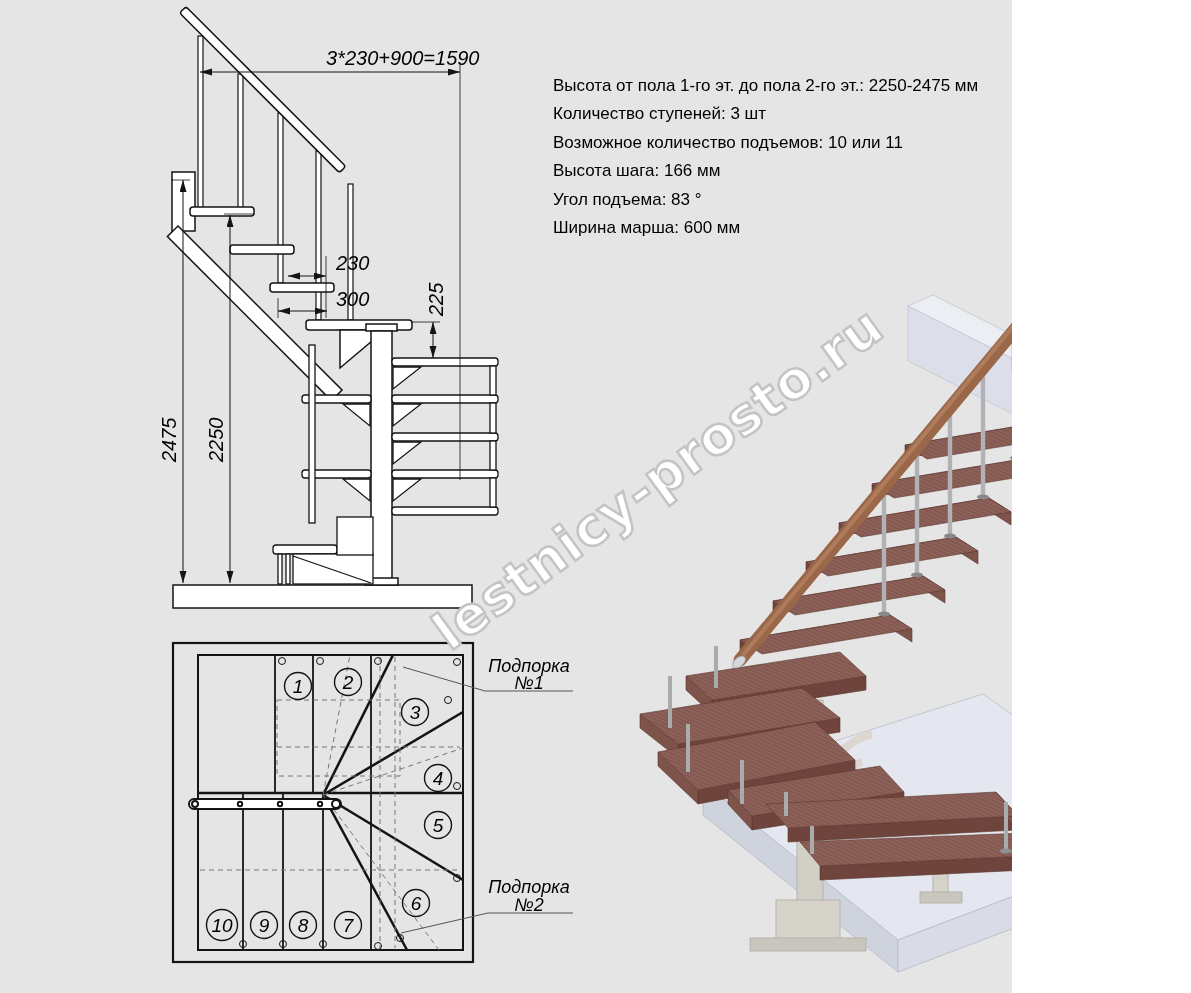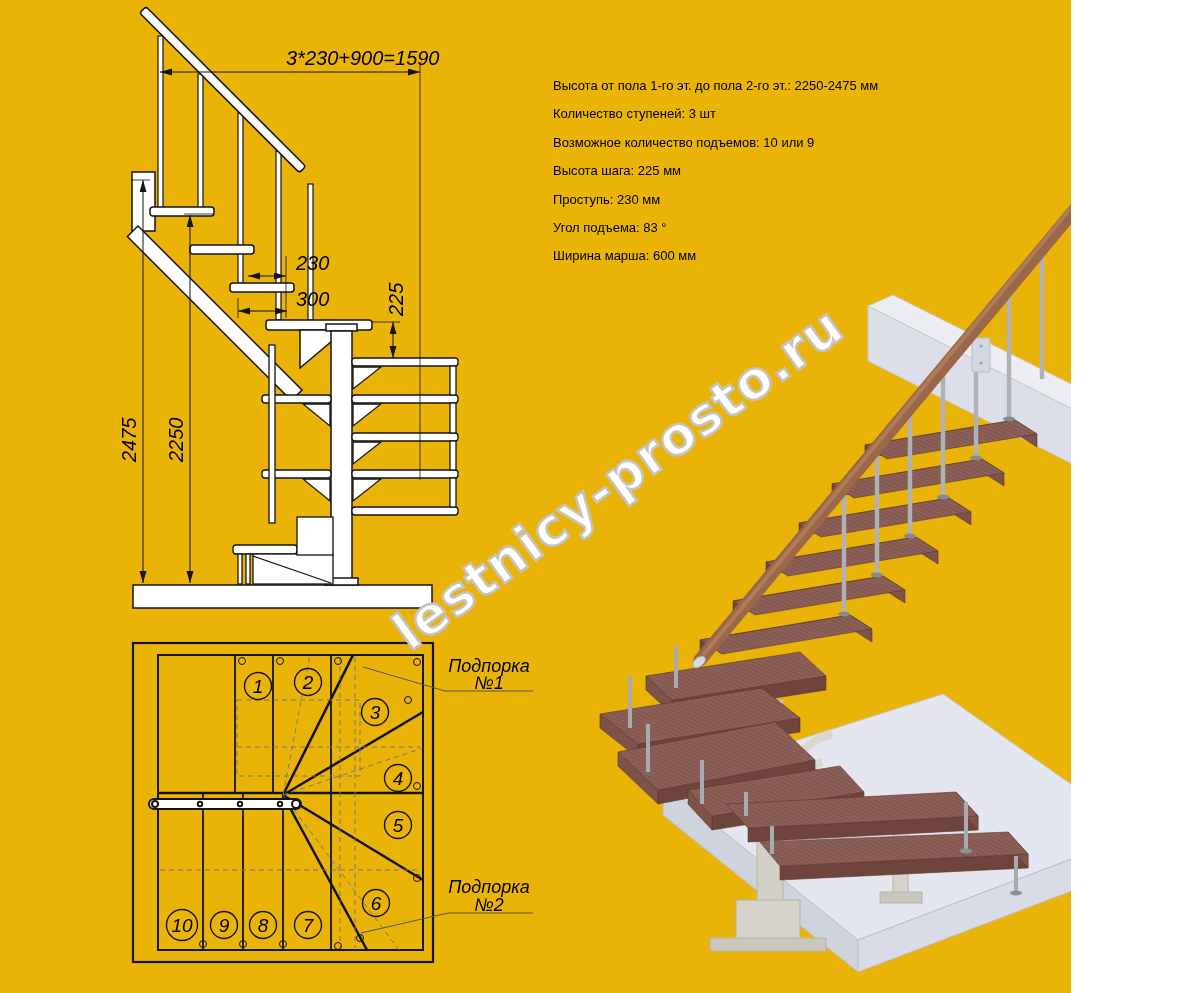--- a/index.html
+++ b/index.html
@@ -1,20 +1,20 @@
 <!DOCTYPE html>
 <html><head>
 <meta charset="utf-8">
 <style>
   html,body{margin:0;padding:0;background:#ffffff;}
-  .stage{position:relative;width:1071px;height:993px;background:#eab308;overflow:hidden;
-         font-family:"Liberation Sans", sans-serif;}
+  .stage{position:relative;width:972px;height:993px;background:#e5e5e5;overflow:hidden;
+         font-family:"Liberation Sans", sans-serif;padding-left:40px;}
   svg text{user-select:none;}
   .specs{position:absolute;left:553px;top:72px;width:630px;color:#000;
-         font-size:13px;line-height:28.4px;white-space:nowrap;}
+         font-size:17px;line-height:28.4px;white-space:nowrap;}
 </style>
 </head>
 <body>
 
 <div class="stage">
 
 <svg width="1191" height="993" viewBox="0 0 1191 993">
   <defs>
     <marker id="arr" orient="auto-start-reverse" markerWidth="14" markerHeight="9" refX="12" refY="3.5">
       <path d="M0,0 L12,3.5 L0,7 Z" fill="#141414"></path>
@@ -364,20 +364,19 @@
 
   <g>
     <text transform="translate(410,652) rotate(-36)" font-family="DejaVu Sans, sans-serif" font-weight="bold" font-size="52" letter-spacing="1" fill="#ffffff" stroke="#c4c4c4" stroke-width="2.5">lestnicy-prosto.ru</text>
   </g>
 </svg>
 
 
 <div class="specs">
   <div>Высота от пола 1-го эт. до пола 2-го эт.: 2250-2475 мм</div>
   <div>Количество ступеней: 3 шт</div>
-  <div>Возможное количество подъемов: 10 или 9</div>
-  <div>Высота шага: 225 мм</div>
-  <div>Проступь: 230 мм</div>
+  <div>Возможное количество подъемов: 10 или 11</div>
+  <div>Высота шага: 166 мм</div>
   <div>Угол подъема: 83 °</div>
   <div>Ширина марша: 600 мм</div>
 </div>
 
 </div>
 
 </body></html>

